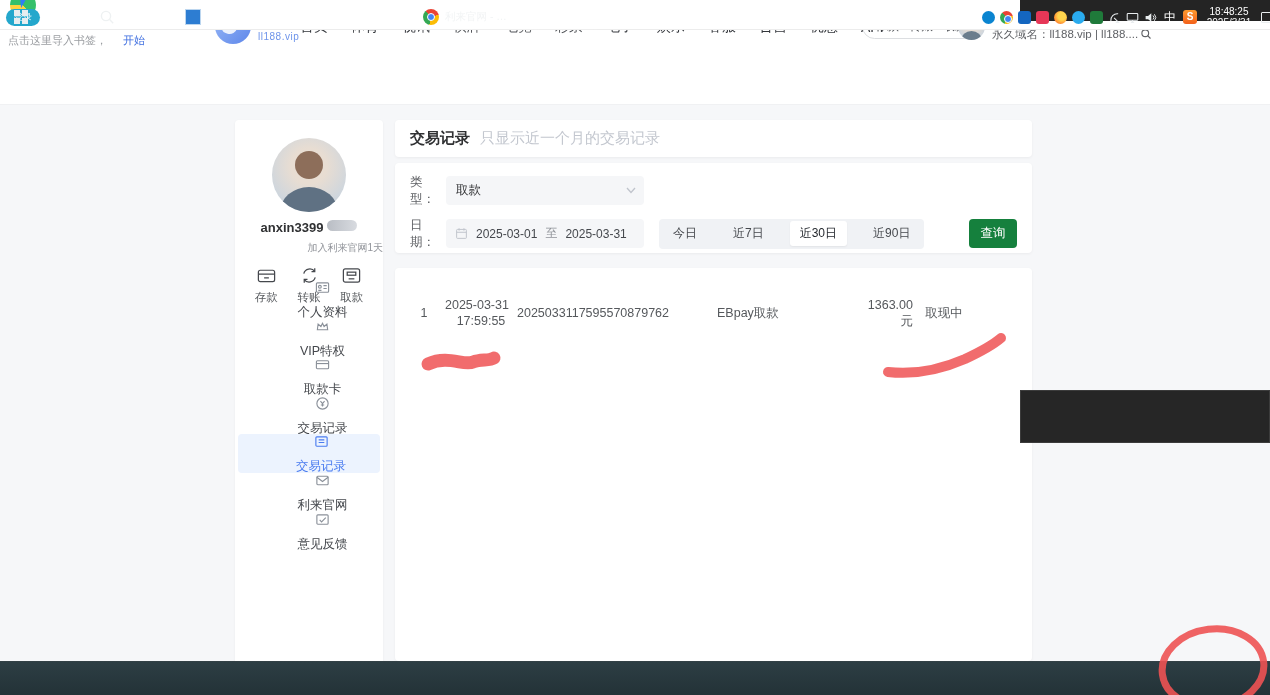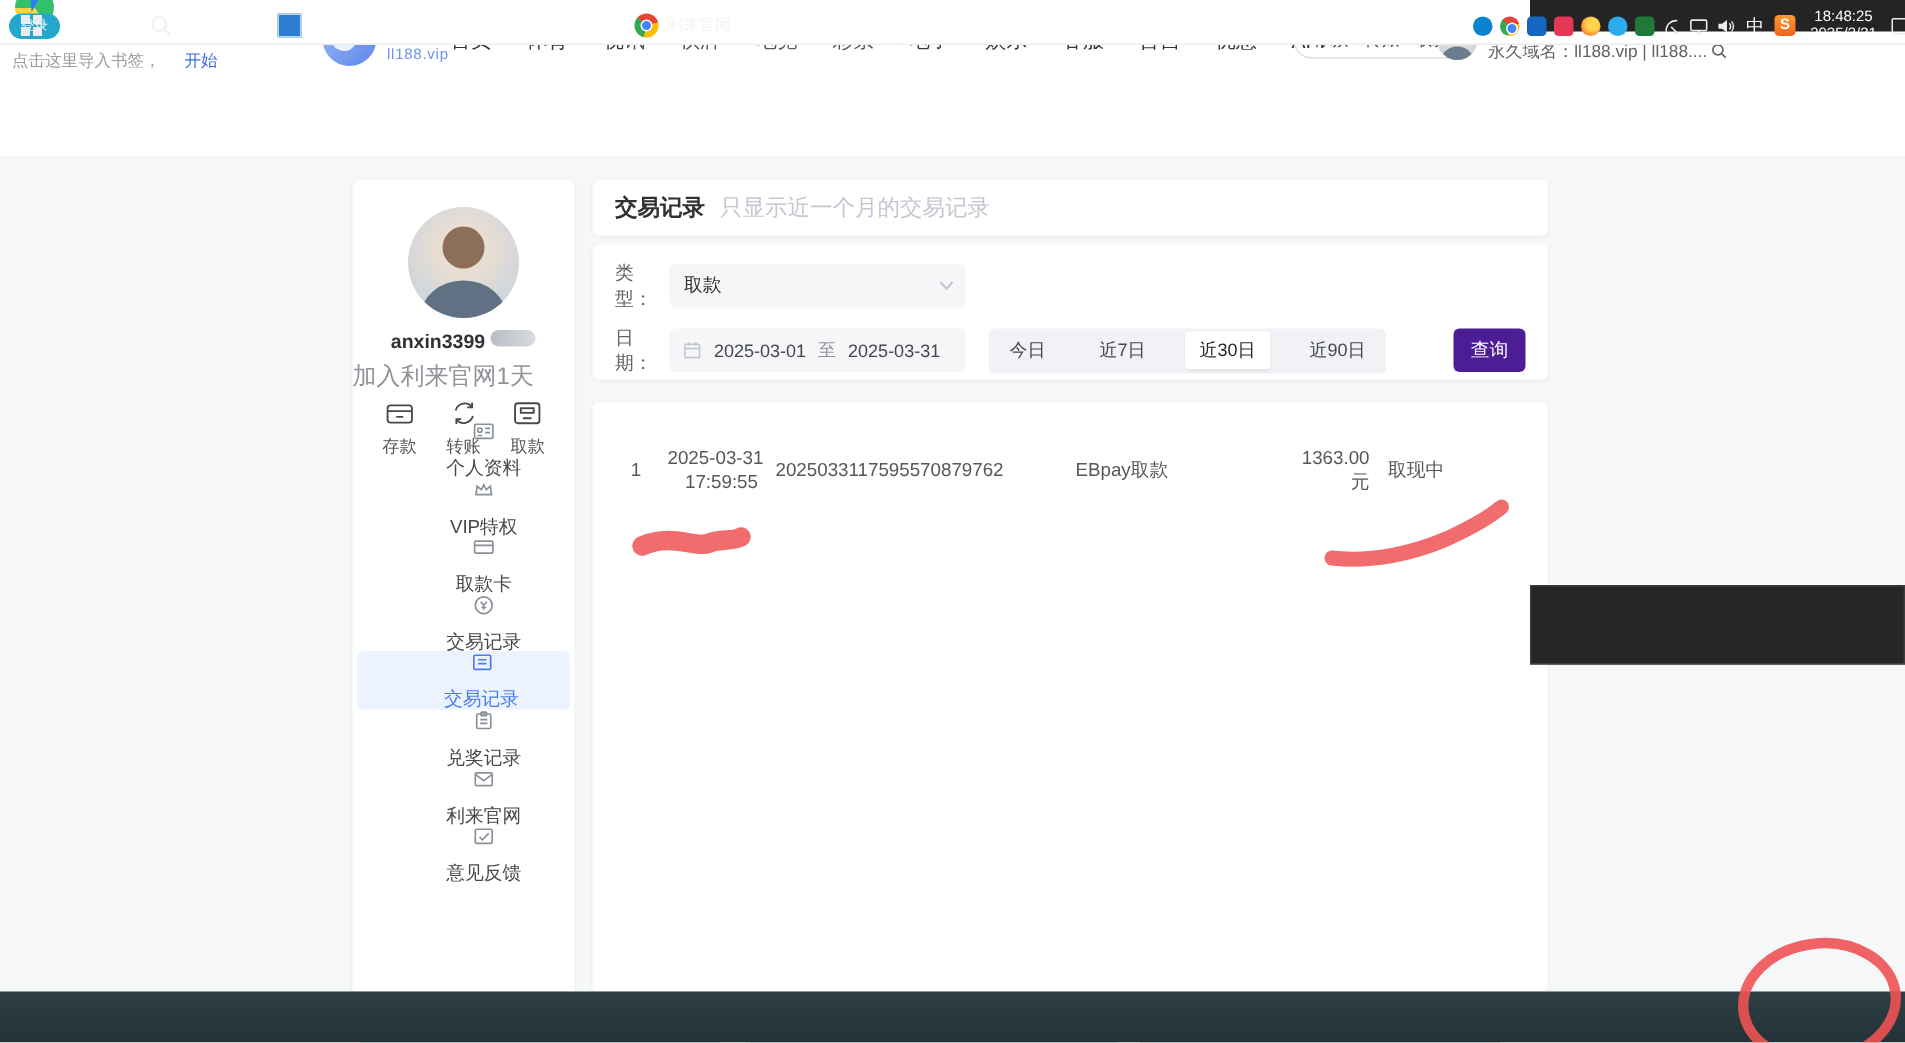--- a/index.html
+++ b/index.html
@@ -44,21 +44,21 @@
   .content-bg { left:0; top:105px; width:1270px; height:556px; background:#f6f7f9; z-index:1; }
   .card { background:#fff; border-radius:4px; box-shadow:0 1px 3px rgba(0,0,0,.05); position:absolute; z-index:2; }
 
   
   .sidebar { left:235px; top:120px; width:148px; height:541px; border-radius:4px 4px 0 0; }
   .avatar { border-radius:50%; background:radial-gradient(circle at 50% 38%, #e8ddd2 0 30%, #cfd6dd 70%, #b9c3cc 100%); overflow:hidden; position:relative; }
   .avatar svg { position:absolute; left:0; top:0; }
   .sb-avatar { position:absolute; left:37px; top:18px; width:74px; height:74px; }
   .sb-name-row { position:absolute; left:0; top:100px; width:148px; text-align:center; font-size:13px; font-weight:bold; color:#303133; }
   .level-badge { display:inline-block; width:30px; height:11px; background:linear-gradient(90deg,#b9bdc4,#d8dbe0); border-radius:6px; vertical-align:1px; margin-left:4px; }
-  .sb-join { position:absolute; left:0; top:121px; width:148px; text-align:left; font-size:16px; color:#909399; }
+  .sb-join { position:absolute; left:0; top:121px; width:148px; text-align:right; font-size:10px; color:#909399; }
   .sb-actions { position:absolute; left:0; top:145px; width:148px; display:flex; justify-content:space-evenly; }
   .sb-action { display:flex; flex-direction:column; align-items:center; gap:4px; font-size:11.5px; color:#55585c; cursor:pointer; }
   .sb-action svg { color:#45484d; }
   .sb-menu { position:absolute; left:0; top:160px; width:148px; }
   .sb-item { height:38.6px; display:flex; align-items:center; padding-left:27px; gap:9px; font-size:12.5px; color:#45484d; cursor:pointer;flex-direction:column; }
   .sb-item svg { color:#8a9099; flex:0 0 auto; }
   .sb-item.active { background:#ecf3fe; color:#4a7cf0; border-radius:4px; margin:0 3px; padding-left:24px; }
   .sb-item.active svg { color:#4a7cf0; }
 
   
@@ -72,21 +72,21 @@
   .f-row + .f-row { margin-top:14px; }
   .f-label { font-size:12.5px; color:#606266; width:36px; flex:0 0 auto; }
   .f-select { width:198px; height:29px; background:#f5f6f8; border-radius:4px; display:flex; align-items:center; padding:0 10px; font-size:12.5px; color:#303133; position:relative; cursor:pointer; }
   .f-select .chev { position:absolute; right:8px; color:#c0c4cc; }
   .f-date { width:198px; height:29px; background:#f5f6f8; border-radius:4px; display:flex; align-items:center; gap:8px; padding:0 9px; font-size:12px; color:#45484d; cursor:pointer; }
   .f-date .sep { color:#909399; }
   .f-date svg { color:#c0c4cc; }
   .seg { margin-left:15px; height:30px; background:#f0f2f5; border-radius:4px; display:flex; align-items:center; padding:0 4px; gap:16px; }
   .seg span { font-size:12px; color:#45484d; padding:4px 10px; border-radius:3px; cursor:pointer; white-space:nowrap; }
   .seg span.on { background:#fff; color:#1f2329; box-shadow:0 1px 2px rgba(0,0,0,.06); }
-  .query-btn { margin-left:auto; width:48px; height:29px; background:#4c1d95; color:#fff; font-size:12.5px; border:none; border-radius:4px; cursor:pointer; }
+  .query-btn { margin-left:auto; width:48px; height:29px; background:#15803d; color:#fff; font-size:12.5px; border:none; border-radius:4px; cursor:pointer; }
 
   
   .table-card { left:395px; top:268px; width:637px; height:393px; padding:14px 14px 0; }
   .t-head, .t-row { display:flex; align-items:center; }
   .t-head { background:#f7f8fa; height:34px; font-size:12.5px; color:#32353a; font-weight:bold; }
   .t-row { min-height:62px; font-size:12.5px; color:#55585c; }
   .c1 { width:30px; text-align:center; }
   .c2 { width:78px; padding-left:6px; }
   .c3 { width:200px; }
   .c4 { width:140px; }
@@ -282,28 +282,20 @@
     </div>
     <div class="sb-item active">
       <svg width="15" height="15" viewBox="0 0 16 16" fill="none" stroke="currentColor" stroke-width="1.2">
           <rect x="2" y="3" width="12" height="10" rx="1"></rect>
           <path d="M5 6.2 h6 M5 9 h6"></path>
         </svg>
       <span>交易记录</span>
     </div>
     <div class="sb-item">
       <svg width="15" height="15" viewBox="0 0 16 16" fill="none" stroke="currentColor" stroke-width="1.2">
-          <rect x="3" y="3.2" width="10" height="10.3" rx="1"></rect>
-          <rect x="6" y="1.8" width="4" height="2.6" rx="0.6"></rect>
-          <path d="M5.5 7.2 h5 M5.5 9.8 h5"></path>
-        </svg>
-      <span>兑奖记录</span>
-    </div>
-    <div class="sb-item">
-      <svg width="15" height="15" viewBox="0 0 16 16" fill="none" stroke="currentColor" stroke-width="1.2">
           <rect x="2" y="3.5" width="12" height="9" rx="1"></rect>
           <path d="M2 4.5 L8 9 L14 4.5"></path>
         </svg>
       <span>利来官网</span>
     </div>
     <div class="sb-item">
       <svg width="15" height="15" viewBox="0 0 16 16" fill="none" stroke="currentColor" stroke-width="1.2">
           <rect x="2" y="3" width="12" height="10" rx="1"></rect>
           <path d="M5 8.5 l2 2 l4.5 -4.5"></path>
         </svg>

